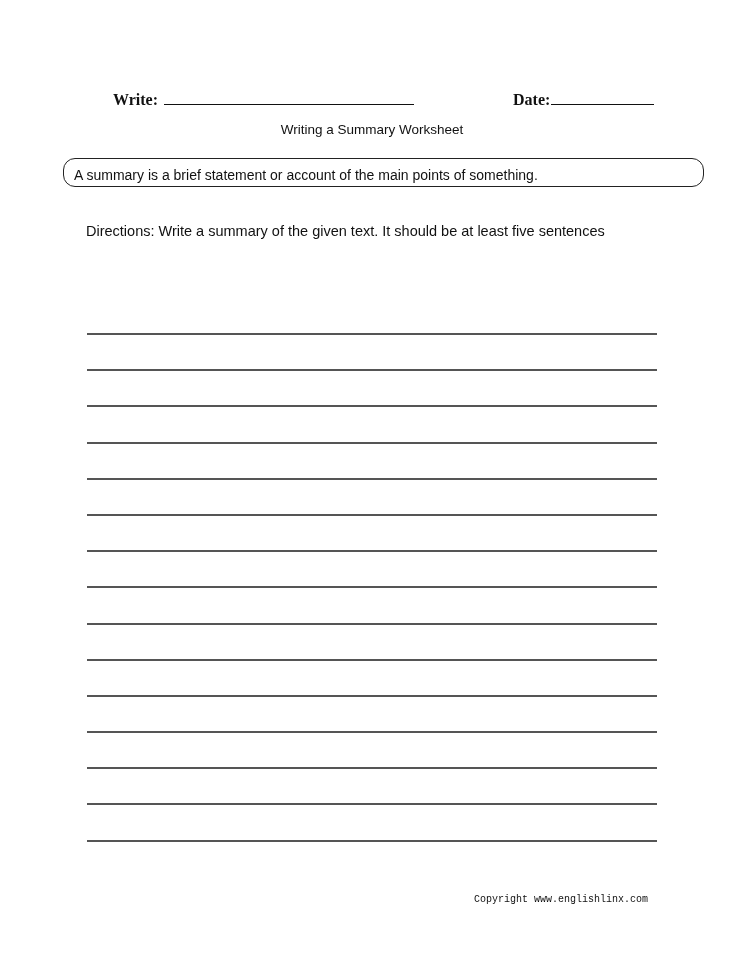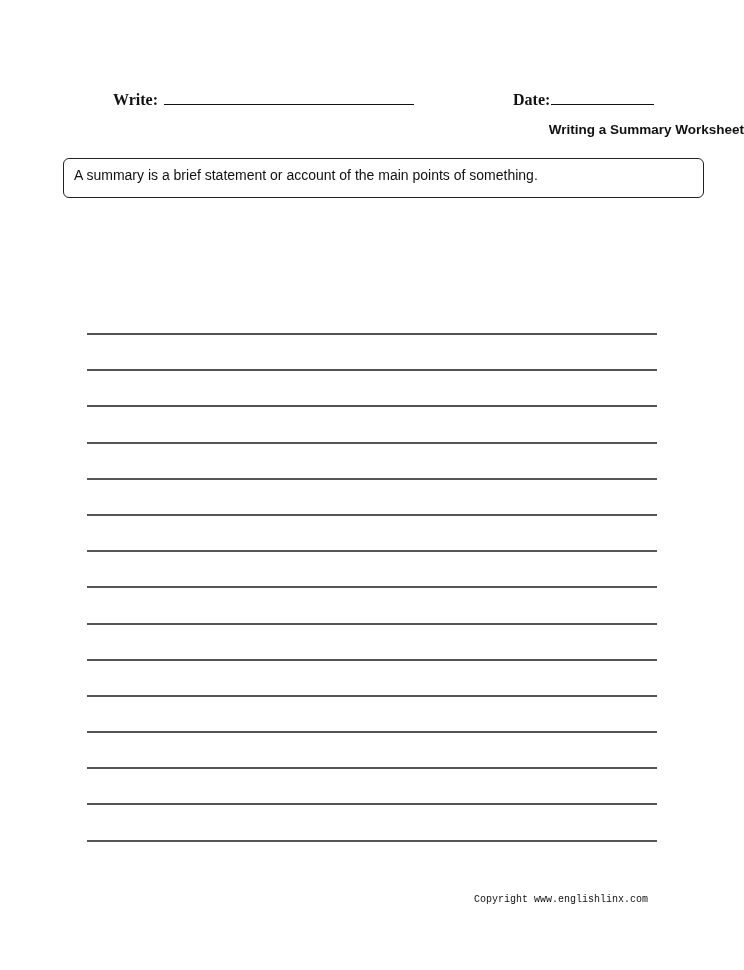--- a/index.html
+++ b/index.html
@@ -1,22 +1,22 @@
 <!DOCTYPE html>
 <html><head>
   <meta charset="utf-8">
   <style>
     html, body { margin: 0; padding: 0; background: #ffffff; }
     body { width: 744px; height: 970px; position: relative; overflow: hidden; color: #111; }
     .name-row { position: absolute; top: 88px; left: 113px; font-family: "Liberation Serif", serif; font-weight: bold; font-size: 16px; }
     .name-row .blank { display: inline-block; width: 250px; border-bottom: 1.5px solid #111; height: 16px; margin-left: 6px; vertical-align: baseline; }
     .date-row { position: absolute; top: 88px; left: 488px; font-family: "Liberation Serif", serif; font-weight: bold; font-size: 16px; margin-left: 25px; }
     .date-row .blank { display: inline-block; width: 103px; border-bottom: 1.5px solid #111; height: 16px; margin-left: 1px; }
-    .title { position: absolute; top: 122px; left: 0; width: 744px; text-align: right; font-family: "Liberation Sans", sans-serif; font-weight: bold; font-size: 13.5px; }
-    .def-box { position: absolute; top: 158px; left: 63px; width: 641px; height: 40px; border: 1.5px solid #222; border-radius: 6px; box-sizing: border-box; }
+    .title { position: absolute; top: 122px; left: 0; width: 744px; text-align: center; font-family: "Liberation Sans", sans-serif; font-weight: normal; font-size: 13.5px; }
+    .def-box { position: absolute; top: 158px; left: 63px; width: 641px; height: 29px; border: 1.5px solid #222; border-radius: 12px; box-sizing: border-box; }
     .def-box span { position: absolute; left: 10px; top: 8px; font-family: "Liberation Sans", sans-serif; font-size: 14px; }
     .directions { position: absolute; top: 220px; left: 86px; width: 580px; font-family: "Liberation Sans", sans-serif; font-size: 14.5px; line-height: 22px; }
     .lines { position: absolute; top: 333px; left: 87px; width: 570px; }
     .line { height: 2px; background: #555; margin-bottom: 34.2px; }
     .copyright { position: absolute; top: 894px; left: 474px; font-family: Liberation Mono, monospace; font-size: 10px; }
   </style>
 </head>
 <body>
 
 <div class="name-row">
@@ -26,20 +26,21 @@
   <span>Date:</span><span class="blank"></span>
 </div>
 
 <div class="title">Writing a Summary Worksheet</div>
 
 <div class="def-box">
   <span>A summary is a brief statement or account of the main points of something.</span>
 </div>
 
 <div class="directions">
+  <div>Directions: Write a summary of the given text. It should be at least five sentences</div>
 </div>
 
 <div class="lines">
   <div class="line"></div>
   <div class="line"></div>
   <div class="line"></div>
   <div class="line"></div>
   <div class="line"></div>
   <div class="line"></div>
   <div class="line"></div>

